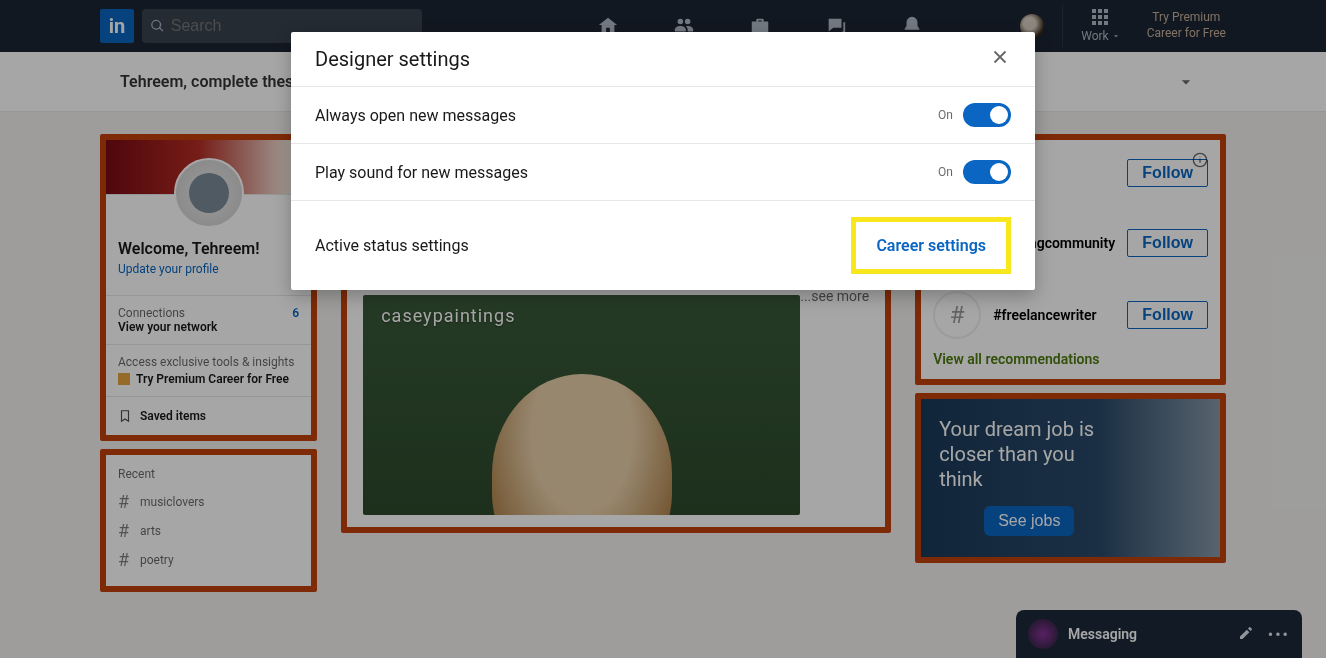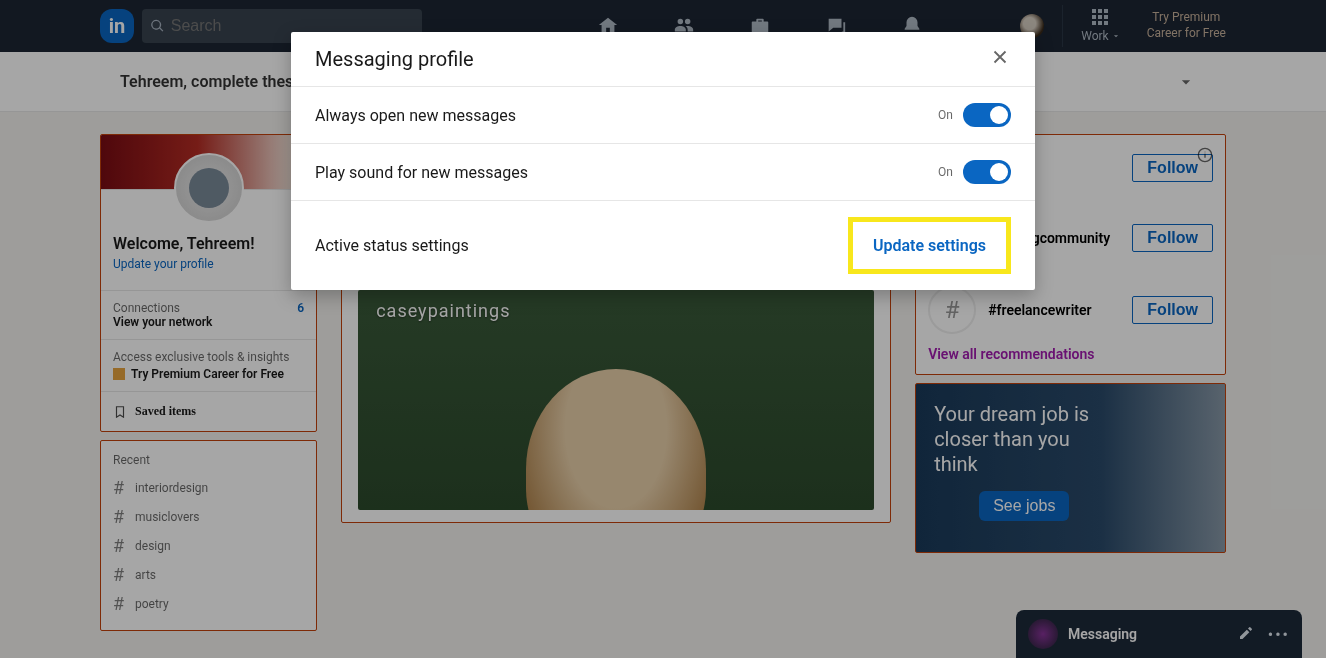--- a/index.html
+++ b/index.html
@@ -15,21 +15,21 @@
   .topnav {
     background: #1c2533;
     height: 52px;
     display: flex;
     align-items: center;
     padding: 0 100px;
   }
   .logo {
     width: 34px; height: 34px;
     background: #0a66c2;
-    border-radius: 12px;
+    border-radius: 2px;
     display: flex;
     align-items: center;
     justify-content: center;
     color: #fff;
     font-weight: 700;
     font-size: 20px;
     margin-right: 8px;
   }
   .search-wrap {
     flex: 0 0 280px;
@@ -93,21 +93,21 @@
     position: absolute; right: 130px;
   }
 
   
   .page {
     padding: 22px 100px 0 100px;
     display: flex; gap: 24px;
   }
   .left-col { width: 218px; }
   .card {
-    background: #fff; border: 1px solid #c2410c; border-radius: 2px;
+    background: #fff; border: 6px solid #c2410c; border-radius: 2px;
     margin-bottom: 8px;
   }
   .profile-card { text-align: left; overflow: hidden; }
   .cover {
     height: 54px;
     background: linear-gradient(90deg,#7a0c13 0%, #b52c24 45%, #f7ede3 90%);
     position: relative;
   }
   .avatar-lg {
     width: 70px; height: 70px; border-radius: 50%;
@@ -129,21 +129,21 @@
     padding: 10px 12px; font-size: 12px;
     color: rgba(0,0,0,.6); border-top:1px solid #e6e6e6;
   }
   .stat-row .count { color:#0a66c2; font-weight:600;}
   .stat-sub { display:block; color: rgba(0,0,0,.9); font-weight:600; font-size:12px;}
   .premium-row { padding:10px 12px; font-size:12px; color: rgba(0,0,0,.6); border-top:1px solid #e6e6e6;}
   .premium-row b { color: rgba(0,0,0,.9); display:flex; align-items:center; gap:6px; margin-top:3px; font-weight:600;}
   .premium-row b::before { content:""; width:12px;height:12px;background:#e7a33e;}
   .saved-row {
     border-top:1px solid #e6e6e6; padding:12px; font-size:12px;
-    color: rgba(0,0,0,.9); display:flex; gap:8px; align-items:center; font-weight:600;font-family:Liberation Serif, serif;
+    color: rgba(0,0,0,.9); display:flex; gap:8px; align-items:center; font-weight:600;
   }
 
   .recent-card { padding: 12px 0; }
   .recent-card h3 {
     font-size:12px; color: rgba(0,0,0,.6); font-weight:400;
     padding: 0 12px 6px;
   }
   .hash-list { list-style:none; }
   .hash-list li {
     display:flex; gap:8px; align-items:center;
@@ -205,21 +205,21 @@
     width:48px;height:48px;border-radius:50%;
     border:2px solid #eee; display:flex;align-items:center;justify-content:center;
     font-size:24px; color:#999;
   }
   .tag-name{ flex:1; font-size:14px; font-weight:600;}
   .follow-btn{
     border:1px solid #0a66c2; color:#0a66c2; background:#fff;
     font-size:16px; font-weight:600; padding:4px 14px; border-radius:2px;
     cursor:pointer;
   }
-  .view-all{ color:#a21caf; font-size:14px; font-weight:600; cursor:pointer;}
+  .view-all{ color:#4d7c0f; font-size:14px; font-weight:600; cursor:pointer;}
   .ad-card {
     height:170px;
     background: linear-gradient(90deg,#1a3a5a 0%, #2a4a6a 60%, #8899a8 100%);
     color:#fff; padding:18px; position:relative;
   }
   .ad-text{font-size:20px; line-height:1.25; max-width:160px;}
   .ad-btn{
     margin-top:14px; background:#0a66c2; color:#fff; border:none;
     padding:6px 14px; font-size:16px; border-radius:6px; cursor:pointer;margin-left:45px;
   }
@@ -382,23 +382,21 @@
         <svg width="14" height="14" viewBox="0 0 24 24">
             <path d="M6 3h12v18l-6-4-6 4z" fill="none" stroke="rgba(0,0,0,.7)" stroke-width="2"></path>
           </svg>
         <span>Saved items</span>
       </div>
     </div>
 
     <div class="card recent-card">
       <h3>Recent</h3>
       <ul class="hash-list">
-        <li>interiordesign</li>
         <li>musiclovers</li>
-        <li>design</li>
         <li>arts</li>
         <li>poetry</li>
       </ul>
     </div>
   </div>
 
   <div class="center-col">
     <div class="sort-row">
       <span>Sort by:</span>
       <span class="top">Top</span>
@@ -478,21 +476,21 @@
     <svg width="16" height="16" viewBox="0 0 24 24">
         <path d="M3 17.25V21h3.75L17 10.75l-3.75-3.75L3 17.25zM20.7 7.05a1 1 0 000-1.4l-2.35-2.35a1 1 0 00-1.4 0L15 5.25 18.75 9l1.95-1.95z" fill="currentColor"></path>
       </svg>
     <span style="letter-spacing:2px;">•••</span>
   </div>
 </div>
 
 <div class="overlay"></div>
 <div class="modal">
   <div class="modal-head">
-    <h2>Messaging profile</h2>
+    <h2>Designer settings</h2>
     <span class="modal-close">
       <svg width="22" height="22" viewBox="0 0 24 24">
           <path d="M6 6l12 12M18 6L6 18" stroke="currentColor" stroke-width="2"></path>
         </svg>
     </span>
   </div>
   <div class="modal-row">
     <div class="row-label">Always open new messages</div>
     <div class="toggle-wrap">
       <span class="toggle-state">On</span>
@@ -502,16 +500,16 @@
   <div class="modal-row">
     <div class="row-label">Play sound for new messages</div>
     <div class="toggle-wrap">
       <span class="toggle-state">On</span>
       <div class="toggle"></div>
     </div>
   </div>
   <div class="modal-row">
     <div class="row-label">Active status settings</div>
     <div class="highlight-wrap">
-      <div class="update-btn">Update settings</div>
+      <div class="update-btn">Career settings</div>
     </div>
   </div>
 </div>
 
 </body></html>

